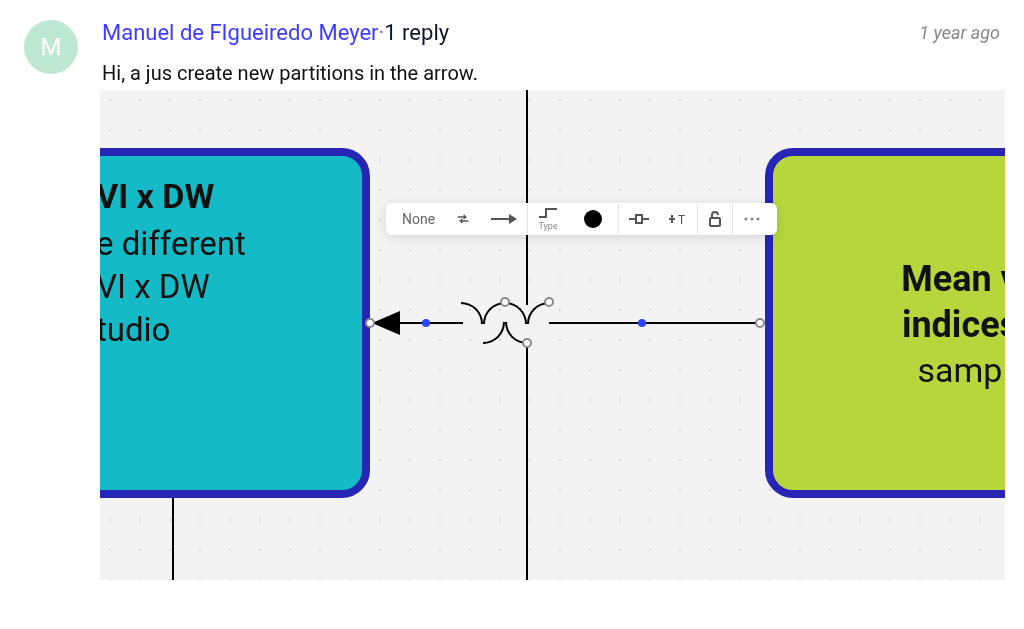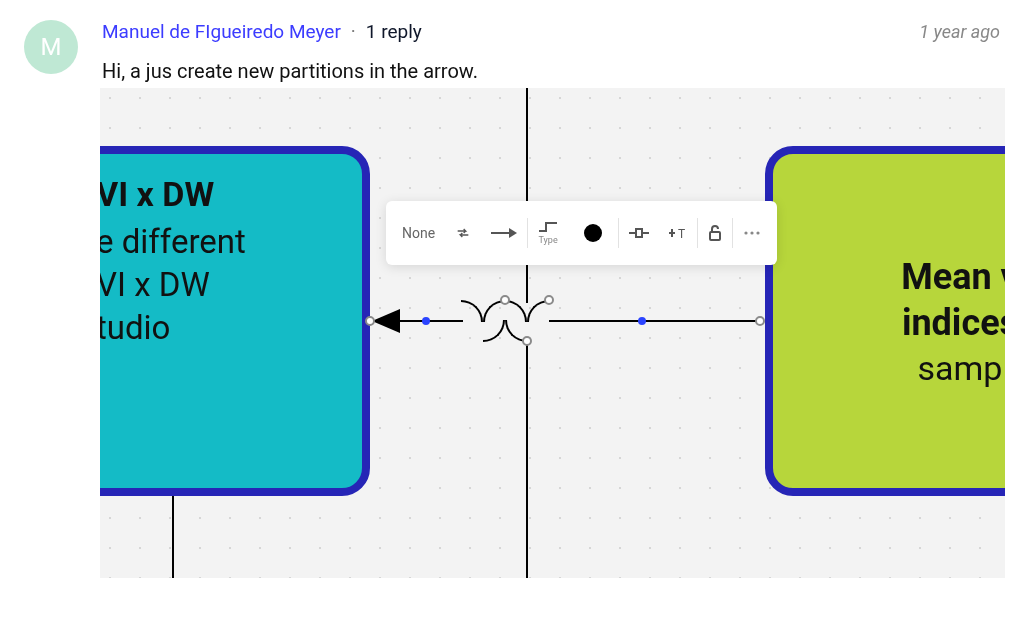--- a/index.html
+++ b/index.html
@@ -32,22 +32,22 @@
   .post-body { flex: 1; }
   .post-header {
     display: flex;
     align-items: center;
     justify-content: space-between;
     margin-bottom: 14px;
   }
   .post-header-left {
     display: flex;
     align-items: center;
-    gap: 10px;
-    font-size: 19px;
+    gap: 0;
+    font-size: 22px;
   }
   .author { color: #3c3cff; font-weight: 400; }
   .dot { color: #777; }
   .reply-count { color: #0f172a; }
   .timestamp { color: #888; font-size: 18px; font-style: italic; }
   .post-text {
     font-size: 20px;
     color: #111;
     line-height: 1.45;
     margin-bottom: 2px;
@@ -113,21 +113,21 @@
     border-top: 12px solid transparent;
     border-bottom: 12px solid transparent;
     border-right: 28px solid #000;
   }
 
   
   .toolbar {
     position: absolute;
     top: 113px;
     left: 286px;
-    height: 64px;
+    height: 32px;
     background: #ffffff;
     border-radius: 6px;
     box-shadow: 0 2px 12px rgba(0,0,0,0.12);
     display: flex;
     align-items: center;
     padding: 0 6px;
   }
   .tb-item {
     height: 100%;
     display: flex;

